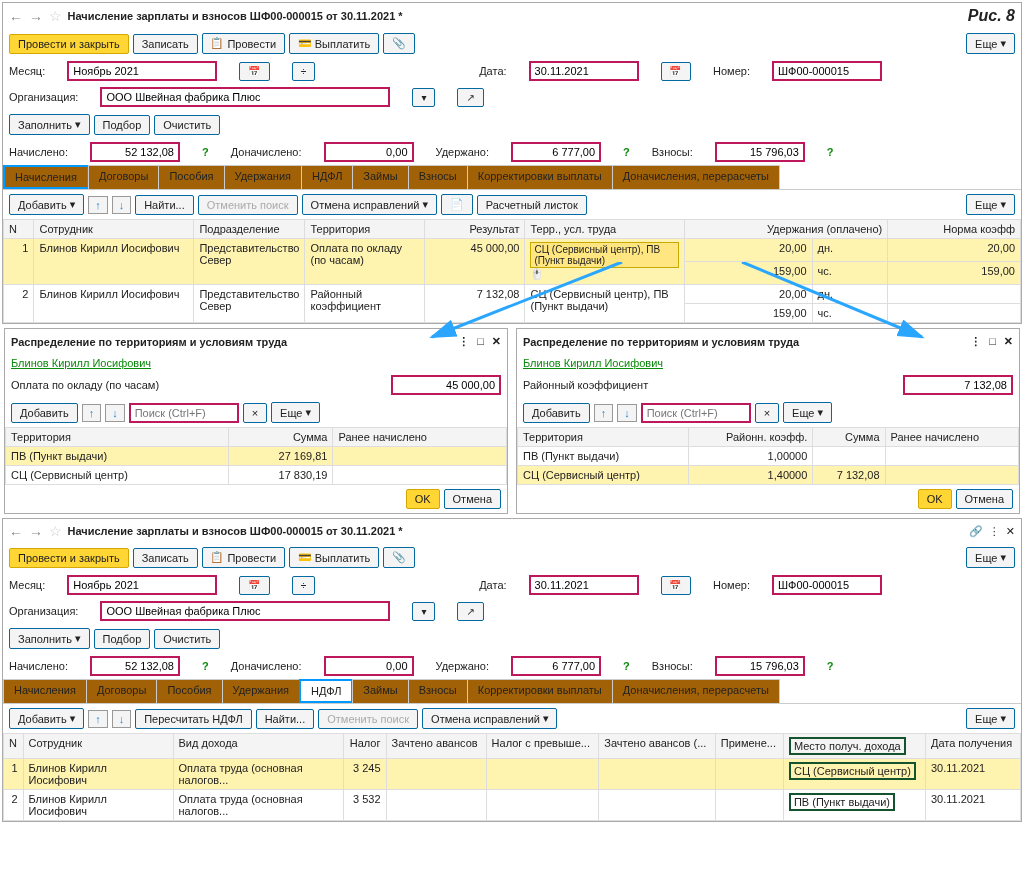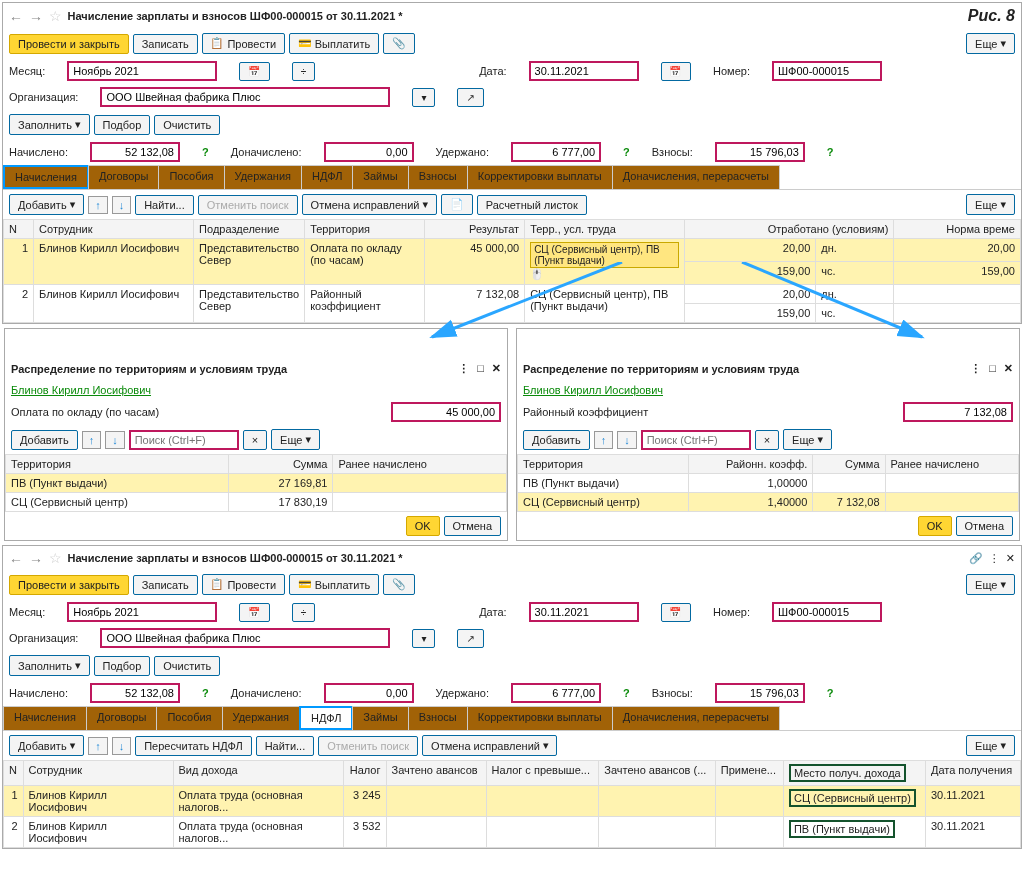--- a/index.html
+++ b/index.html
@@ -20,21 +20,21 @@
 .tab.active { background: #fff; }
 .tab.highlight { border: 2px solid #0099ff; }
 table { border-collapse: collapse; width: 100%; }
 th, td { border: 1px solid #ddd; padding: 3px 5px; text-align: left; vertical-align: top; }
 th { background: #f4f4f4; font-weight: normal; }
 .num { text-align: right; }
 .hl { background: #fff3b0; }
 .hl-tooltip { background: #ffe680; border: 1px solid #c9a800; padding: 1px 3px; font-size: 10px; display: inline-block; }
 .link-green { color: #0a8a0a; text-decoration: underline; }
 .qmark { color: #0a8a0a; font-weight: bold; }
-.popup-title { display: flex; align-items: center; padding: 6px; font-size: 12px; font-weight: bold; margin-top: 27px; }
+.popup-title { display: flex; align-items: center; padding: 6px; font-size: 12px; font-weight: bold; }
 .popup-title .ctrls { margin-left: auto; display: flex; gap: 8px; }
 .arrow-btn { border: 1px solid #999; padding: 2px 6px; background: #f4f4f4; }
 .container { position: relative; }
 .svg-arrows { position: absolute; pointer-events: none; }
 .nav-icon { color: #888; font-size: 14px; }
 .star-icon { color: #ccc; font-size: 14px; }
 .icon-sm { font-size: 10px; }
 .blue-arr { color: #2289d6; font-weight: bold; }
 .scroll { overflow-x: auto; }
 .box-hl { border: 2px solid #14532d; padding: 1px 3px; display: inline-block; }
@@ -123,22 +123,22 @@
   <div class="scroll">
   <table>
     <tbody>
             <tr>
       <th>N</th>
       <th style="width:160px">Сотрудник</th>
       <th style="width:110px">Подразделение</th>
       <th style="width:120px">Территория</th>
       <th class="num" style="width:100px">Результат</th>
       <th style="width:160px">Терр., усл. труда</th>
-      <th class="num" colspan="2">Отработано (условиям)</th>
-      <th class="num">Норма време</th>
+      <th class="num" colspan="2">Удержания (оплачено)</th>
+      <th class="num">Норма коэфф</th>
     </tr>
     <tr class="hl">
       <td class="num" rowspan="2">1</td>
       <td rowspan="2">Блинов Кирилл Иосифович</td>
       <td rowspan="2">Представительство Север</td>
       <td rowspan="2">Оплата по окладу (по часам)</td>
       <td rowspan="2" class="num">45 000,00</td>
       <td rowspan="2"><span class="hl-tooltip">СЦ (Сервисный центр), ПВ (Пункт выдачи)</span> <span>🖱️</span></td>
       <td class="num">20,00</td>
       <td>дн.</td>

